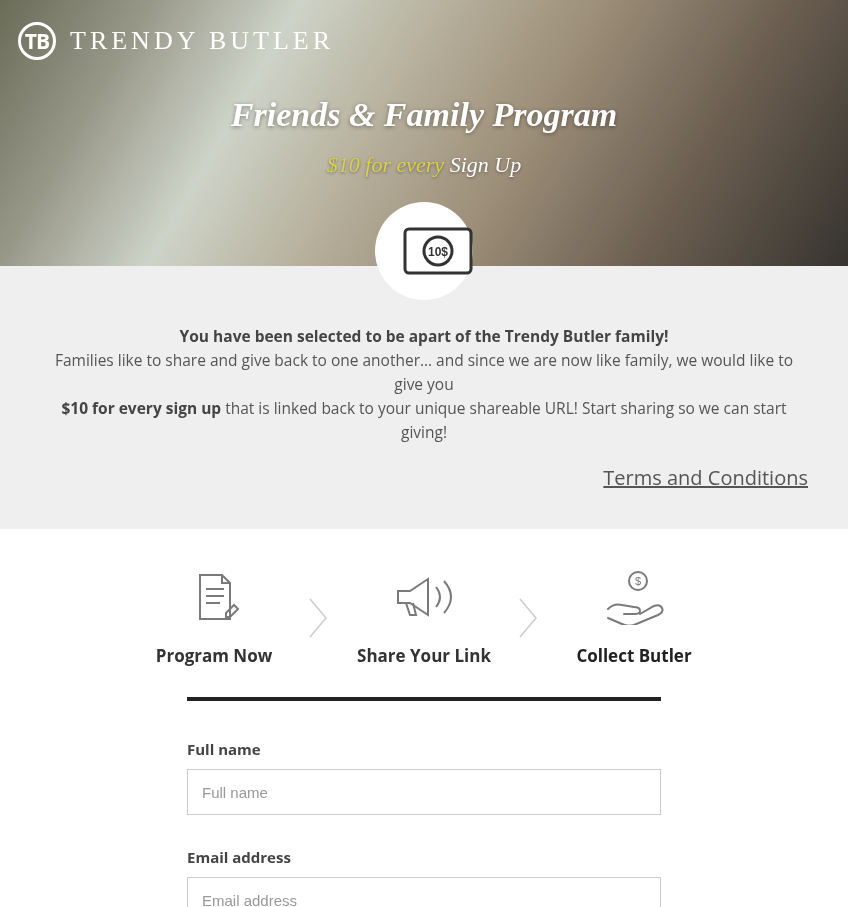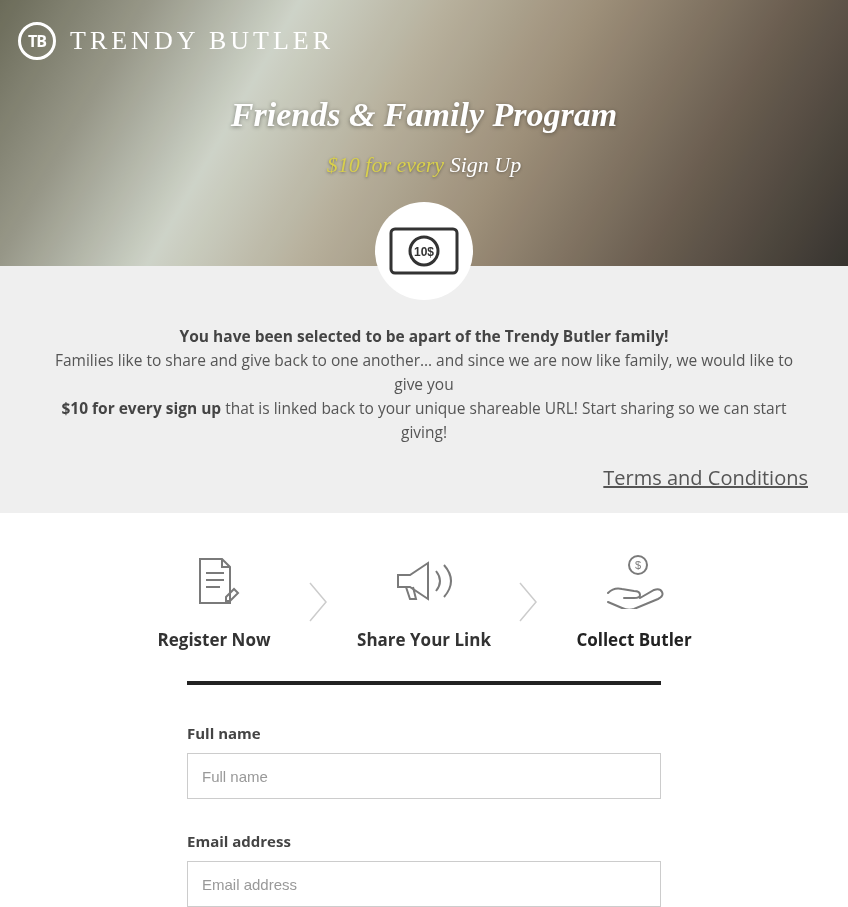--- a/index.html
+++ b/index.html
@@ -14,21 +14,21 @@
     position: relative;
     height: 266px;
     background: linear-gradient(120deg,#71715e 0%,#a0a090 15%,#d9dfd3 30%,#c1baa5 45%,#a69780 60%,#6f6254 80%,#3a3732 100%);
     overflow: visible;
   }
   .hero-shade { position:absolute; inset:0; background:rgba(0,0,0,0.05); }
   .logo-row { position:absolute; left:18px; top:22px; display:flex; align-items:center; gap:14px; }
   .logo-circle {
     width:38px; height:38px; border:3px solid #fff; border-radius:50%;
     display:flex; align-items:center; justify-content:center;
-    color:#fff; font-weight:700; font-size:16px; letter-spacing:-1px;
+    color:#fff; font-weight:700; font-size:21px; letter-spacing:-1px;
   }
   .brand {
     font-family: Georgia, "Times New Roman", serif;
     color:#fff; font-size:26px; letter-spacing:4px;
   }
   .hero-title {
     position:absolute; top:96px; left:0; right:0; text-align:center;
     font-family: Georgia, "Times New Roman", serif;
     font-style: italic; font-weight:700; color:#fff; font-size:34px;
     text-shadow: 0 1px 4px rgba(0,0,0,0.4);
@@ -36,25 +36,25 @@
   .hero-sub {
     position:absolute; top:152px; left:0; right:0; text-align:center;
     font-family: Georgia, "Times New Roman", serif;
     font-style: italic; font-size:22px; color:#fff;
     text-shadow: 0 1px 3px rgba(0,0,0,0.4);
   }
   .hero-sub .gold { color:#d9d04c; }
   .coin {
     position:absolute; left:50%; transform:translateX(-50%);
     top:202px; width:98px; height:98px; background:#fff; border-radius:50%;
-    display:flex; align-items:center; justify-content:center;
+    display:flex; align-items:center; justify-content:flex-end;
   }
   
   .band {
-    background:#efefef; padding:58px 40px 20px 40px; text-align:center;
+    background:#efefef; padding:58px 40px 36px 40px; text-align:center;
     color:#555; font-size:15.5px; line-height:1.55;
   }
   .band .lead { font-weight:700; color:#444; }
   .band .bold { font-weight:700; color:#444; }
   .terms { text-align:right; padding-top:18px; }
   .terms a { color:#555; text-decoration:underline; font-size:20px; }
   
   .steps {
     display:flex; align-items:center; justify-content:center;
     padding:40px 0 18px 0; gap:0;
@@ -114,21 +114,21 @@
 <div class="steps">
   <div class="step">
     <svg width="56" height="56" viewBox="0 0 56 56">
       <path d="M14 6 h22 l8 8 v36 h-30 z" fill="none" stroke="#7a7a7a" stroke-width="2"></path>
       <path d="M36 6 v8 h8" fill="none" stroke="#7a7a7a" stroke-width="2"></path>
       <line x1="20" y1="20" x2="38" y2="20" stroke="#7a7a7a" stroke-width="2"></line>
       <line x1="20" y1="27" x2="38" y2="27" stroke="#7a7a7a" stroke-width="2"></line>
       <line x1="20" y1="34" x2="34" y2="34" stroke="#7a7a7a" stroke-width="2"></line>
       <path d="M40 44 l8 -8 l4 4 l-8 8 l-4 0 z" fill="none" stroke="#7a7a7a" stroke-width="2"></path>
     </svg>
-    <div class="step-label">Register Now</div>
+    <div class="step-label">Program Now</div>
   </div>
   <div class="chev">
     <svg width="22" height="42" viewBox="0 0 22 42">
         <path d="M2 2 L18 21 L2 40" fill="none" stroke="#ccc" stroke-width="1.5"></path>
       </svg>
   </div>
   <div class="step">
     <svg width="72" height="56" viewBox="0 0 72 56">
       <path d="M10 22 h12 l18 -12 v36 l-18 -12 h-12 z" fill="none" stroke="#7a7a7a" stroke-width="2"></path>
       <path d="M18 34 l4 12 h6 l-3 -12" fill="none" stroke="#7a7a7a" stroke-width="2"></path>

